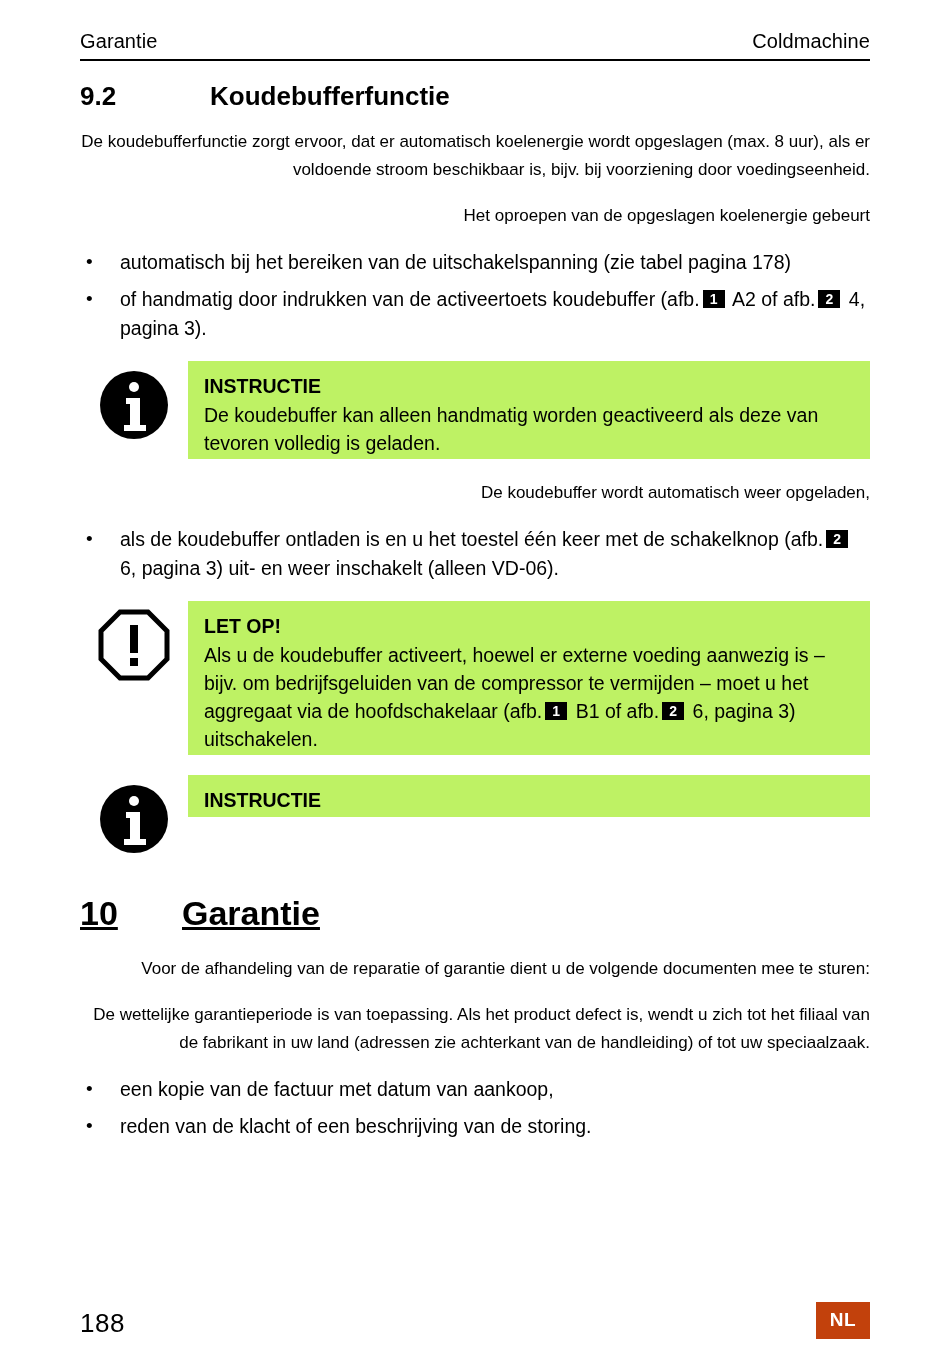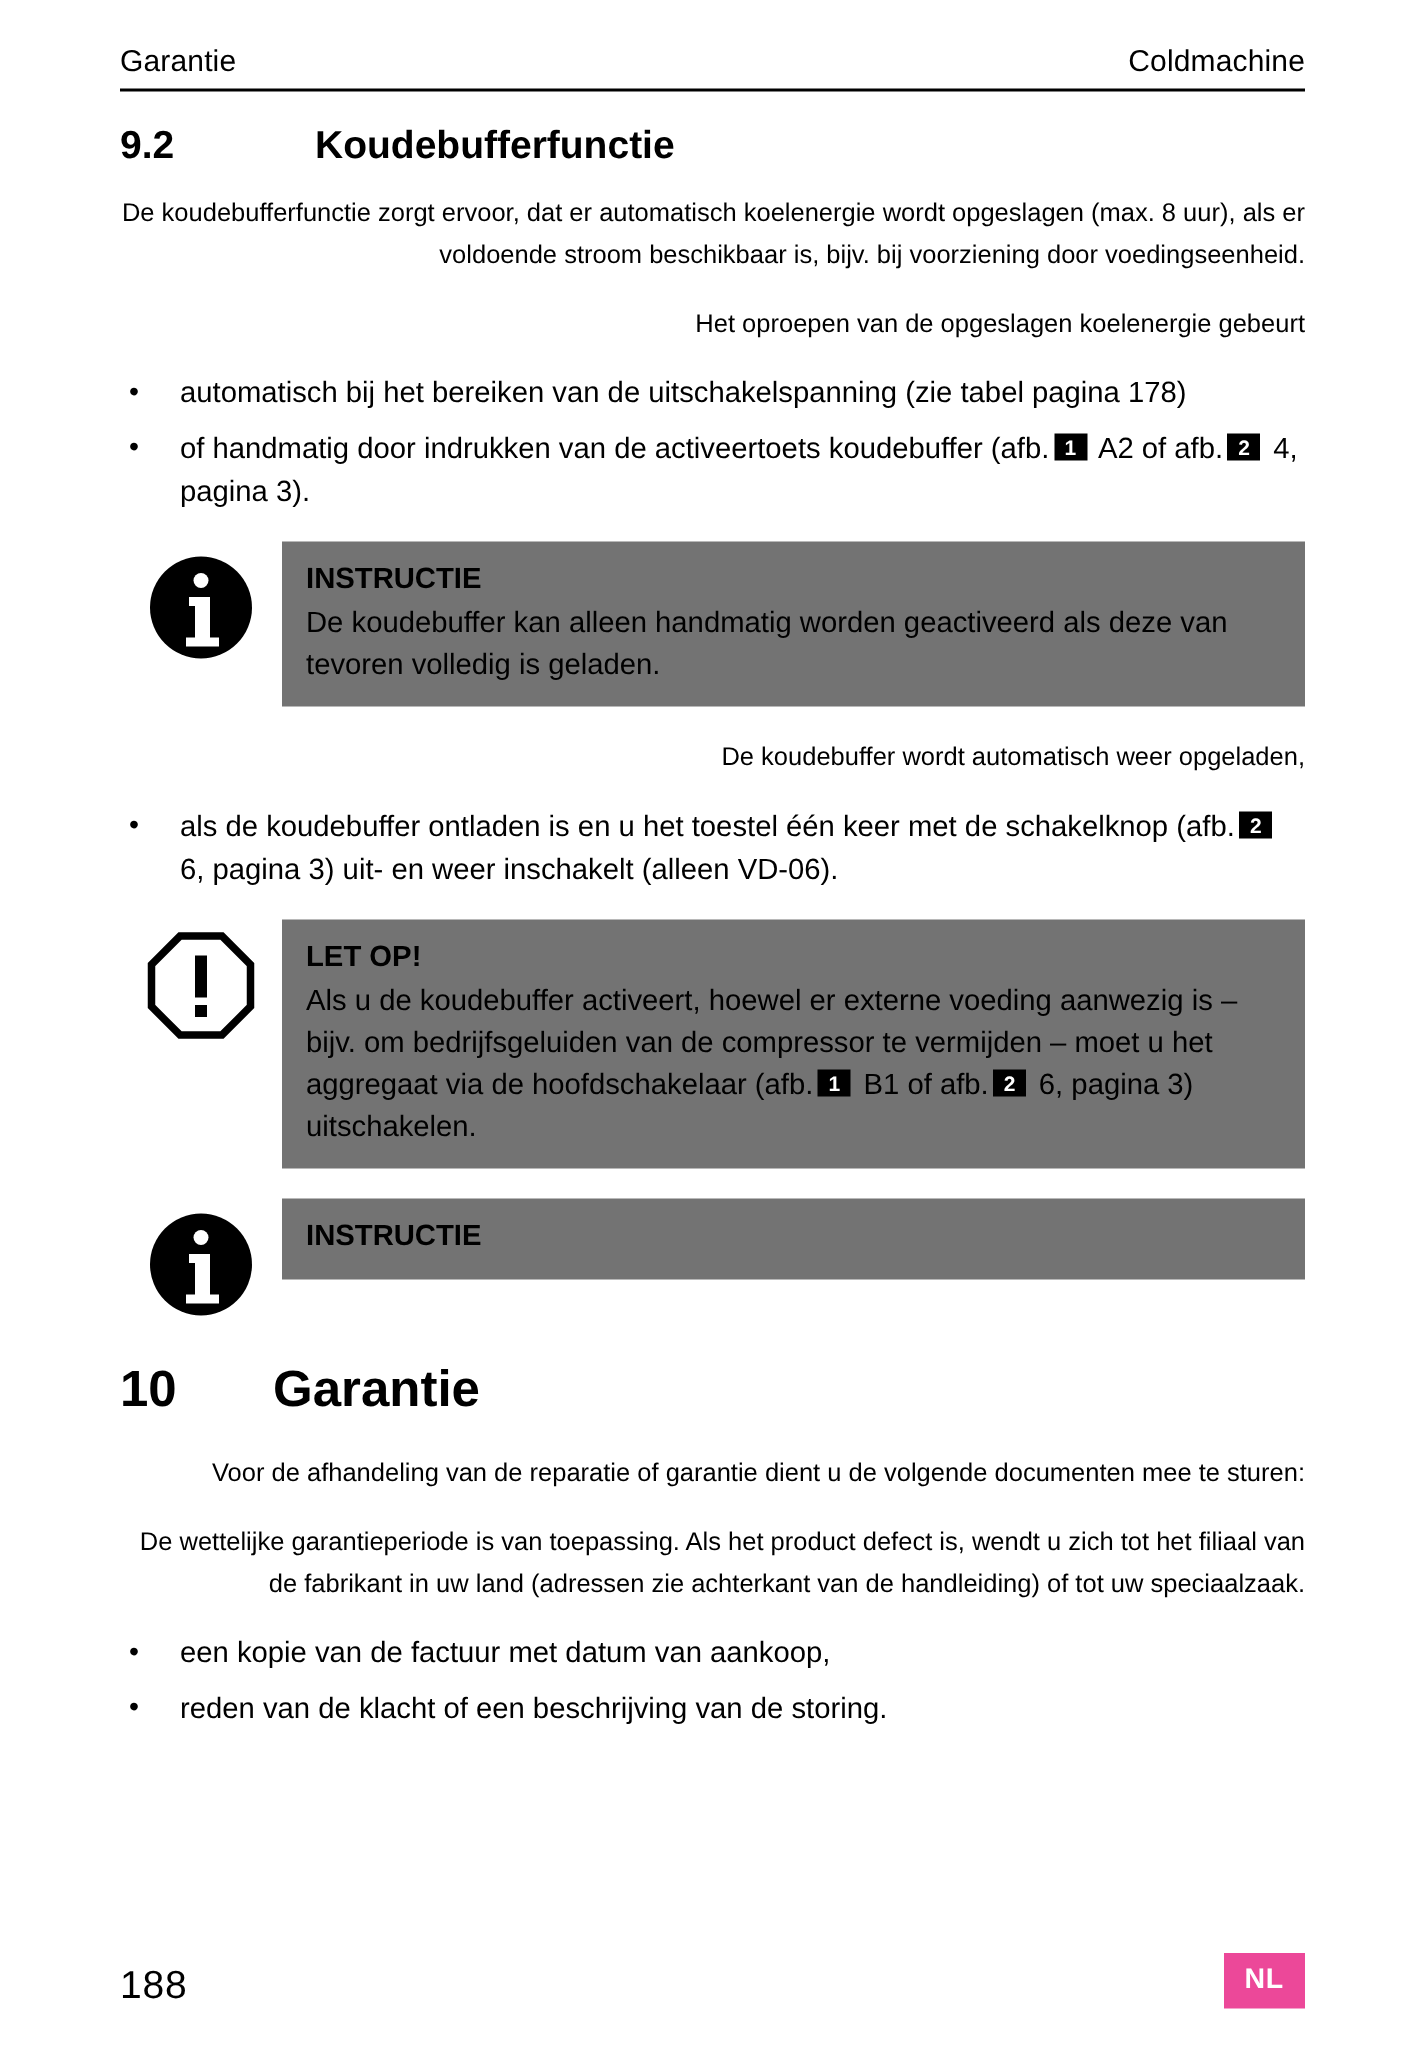--- a/index.html
+++ b/index.html
@@ -47,22 +47,23 @@
   }
   .h2 .num {
     width: 102px;
     flex: 0 0 102px;
   }
   .h1 {
     display: flex;
     align-items: flex-start;
     font-weight: bold;
     font-size: 34px;
-    margin-top: 28px;
+    margin-top: 39px;
     margin-bottom: 22px;
+    text-decoration: underline;
   }
   .h1 .num {
     width: 102px;
     flex: 0 0 102px;
   }
 
   
   p.body {
     font-size: 17px;
     line-height: 28px;
@@ -113,22 +114,22 @@
     margin: 0 0 20px 0;
   }
   .note .iconwrap {
     flex: 0 0 108px;
     display: flex;
     justify-content: center;
     padding-top: 8px;
   }
   .note .content {
     flex: 1;
-    background: #737373;
-    padding: 12px 16px 14px 16px;
+    background: #bef264;
+    padding: 12px 16px 2px 16px;
     box-sizing: border-box;
   }
   .note .title {
     font-weight: bold;
     font-size: 19.5px;
     line-height: 26px;
     margin-bottom: 2px;
   }
   .note .text {
     font-size: 19.5px;
@@ -144,21 +145,21 @@
     display: flex;
     justify-content: space-between;
     align-items: flex-end;
     gap: 16px;
   }
   .pagenum {
     font-size: 26px;
     letter-spacing: 0.5px;
   }
   .langbox {
-    background: #ec4899;
+    background: #c2410c;
     color: #ffffff;
     font-size: 19px;
     font-weight: bold;
     padding: 7px 14px 8px 14px;
     letter-spacing: 0.5px;
   }
 </style>
 </head>
 <body>
 

